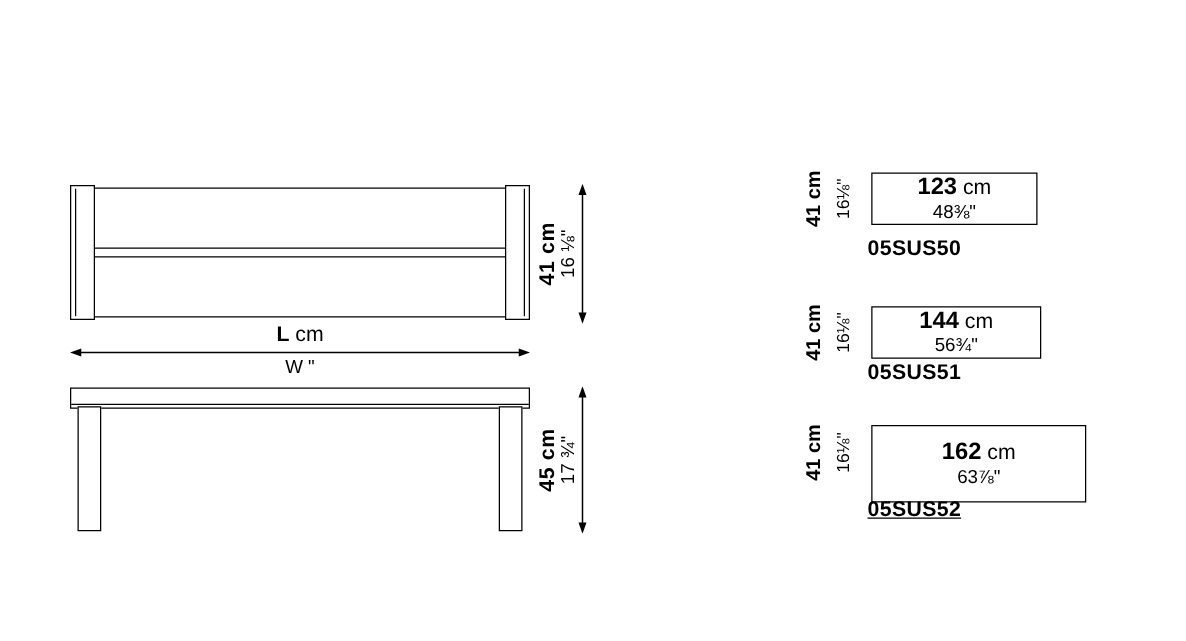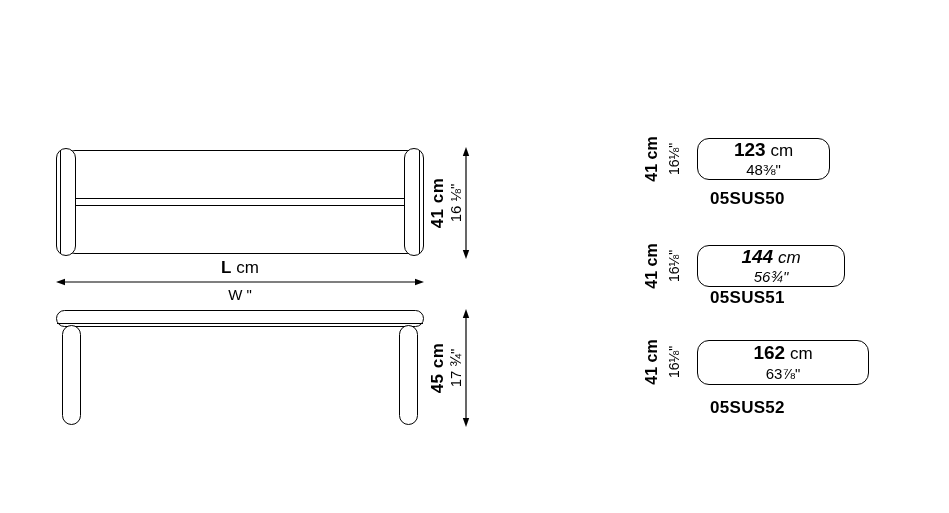--- a/index.html
+++ b/index.html
@@ -2,21 +2,21 @@
 <html><head>
 <meta charset="utf-8">
 <style>
   html, body { margin:0; padding:0; }
   body {
     width:949px; height:513px;
     background:#ffffff; color:#000;
     position:relative; overflow:hidden;
     font-family:"Liberation Sans", sans-serif;
   }
-  .abs { position:absolute; box-sizing:border-box;border-radius:12px; }
+  .abs { position:absolute; box-sizing:border-box; }
   .outline { border:1.5px solid #000; background:#fff; }
   .seat-line { position:absolute; left:-1px; right:-1px; height:0; border-top:1.5px solid #000; }
   .cap-line { position:absolute; top:2px; bottom:2px; width:0; border-left:1.2px solid #000; }
   .edge-line { position:absolute; left:0; right:0; height:0; border-top:1.2px solid #000; }
   .vlabel {
     position:absolute; white-space:nowrap;
     transform: translate(-50%,-50%) rotate(-90deg);
   }
   .hlabel {
     position:absolute; white-space:nowrap;
@@ -27,21 +27,21 @@
   .dim-cm { font-size:17px; font-weight:bold; letter-spacing:0.5px; }
   .dim-in { font-size:15px; }
   .variant-box {
     display:flex; flex-direction:column;
     align-items:center; justify-content:center;
     line-height:1.18; text-align:center;
   }
   .box-line1 { font-size:17px; }
   .box-line1 .big { font-size:19px; font-weight:bold; }
   .box-line2 { font-size:15px; }
-  .code { font-weight:bold; font-size:17px; letter-spacing:0.3px;margin-left:16px; }
+  .code { font-weight:bold; font-size:17px; letter-spacing:0.3px; }
   .v-cm { font-size:16px; font-weight:bold; }
   .v-in { font-size:14px; }
   svg { display:block; position:absolute; }
 </style>
 </head>
 <body>
 
 <div class="abs outline" style="left:63px; top:150px; width:356px; height:104px;">
   <div class="seat-line" style="top:47px;"></div>
   <div class="seat-line" style="top:54px;"></div>
@@ -90,33 +90,33 @@
   <div class="box-line1">
     <span class="big">123</span>
     <span>cm</span>
   </div>
   <div class="box-line2">48⅜"</div>
 </div>
 <span class="vlabel v-cm" style="left:652px; top:159px;">41 cm</span>
 <span class="vlabel v-in" style="left:674px; top:159px;">16⅛"</span>
 <div class="abs code" style="left:694px; top:189px;">05SUS50</div>
 
-<div class="abs outline variant-box" style="left:697px; top:245px; width:148px; height:42px;font-style:italic;">
+<div class="abs outline variant-box" style="left:697px; top:245px; width:136px; height:42px;">
   <div class="box-line1">
     <span class="big">144</span>
     <span>cm</span>
   </div>
   <div class="box-line2">56¾"</div>
 </div>
 <span class="vlabel v-cm" style="left:652px; top:266px;">41 cm</span>
 <span class="vlabel v-in" style="left:674px; top:266px;">16⅛"</span>
 <div class="abs code" style="left:694px; top:288px;">05SUS51</div>
 
-<div class="abs outline variant-box" style="left:697px; top:340px; width:172px; height:45px;">
+<div class="abs outline variant-box" style="left:697px; top:340px; width:172px; height:62px;">
   <div class="box-line1">
     <span class="big">162</span>
     <span>cm</span>
   </div>
   <div class="box-line2">63⅞"</div>
 </div>
 <span class="vlabel v-cm" style="left:652px; top:362px;">41 cm</span>
 <span class="vlabel v-in" style="left:674px; top:362px;">16⅛"</span>
-<div class="abs code" style="left:694px; top:398px;">05SUS52</div>
+<div class="abs code" style="left:694px; top:398px;text-decoration:underline;">05SUS52</div>
 
 </body></html>

